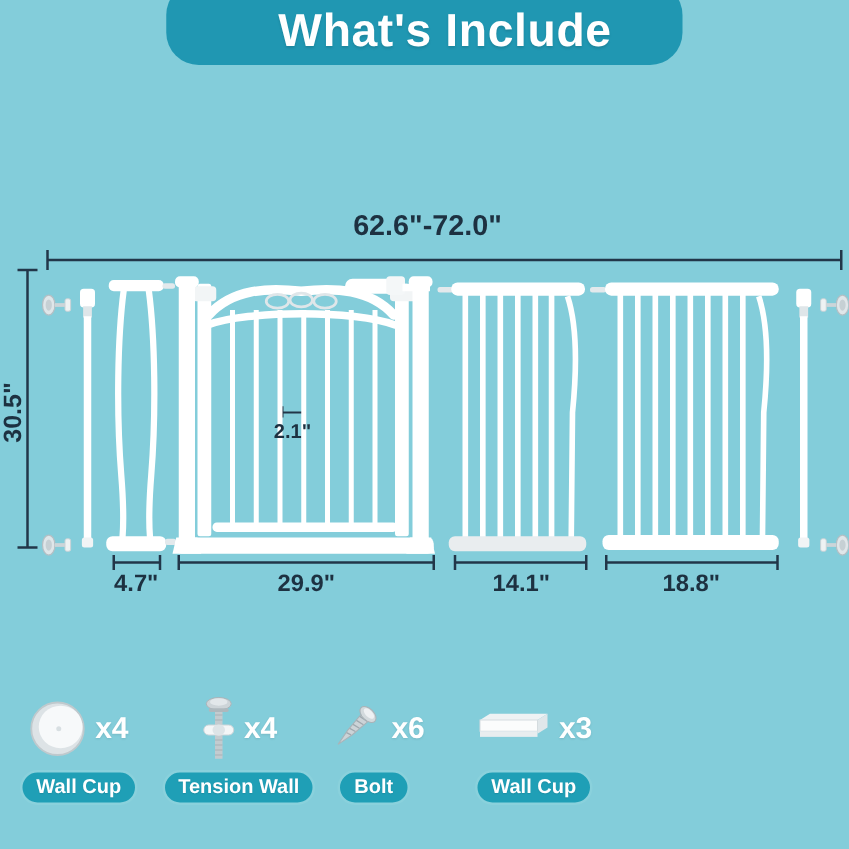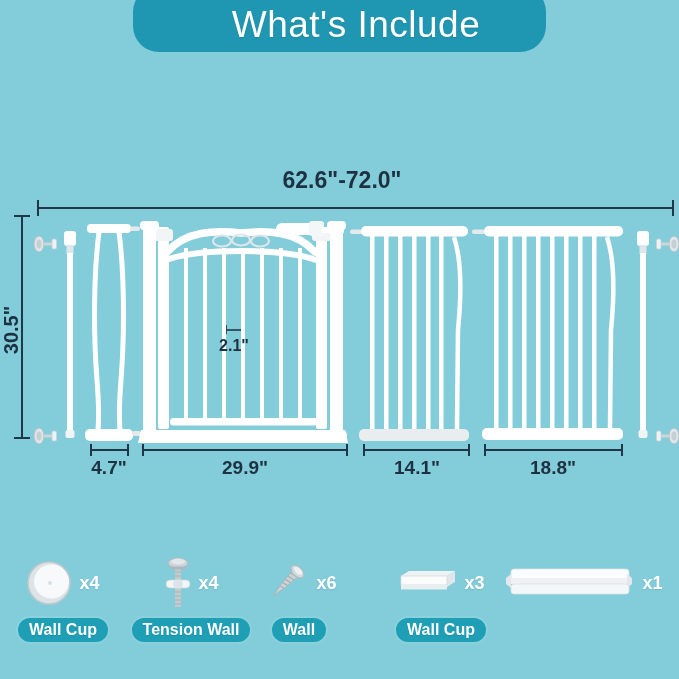--- a/index.html
+++ b/index.html
@@ -9,51 +9,51 @@
     font-family:"Liberation Sans", sans-serif;
   }
   
   .banner{
     position:absolute;left:133px;top:-14px;width:413px;height:66px;
     background:#2097b2;border-radius:26px;
     display:flex;align-items:center;justify-content:center;
     padding-top:12px;box-sizing:border-box;
   }
   .banner .title{
-    color:#ffffff;font-size:37px;font-weight:normal;letter-spacing:.5px;
+    color:#ffffff;font-size:37px;font-weight:bold;letter-spacing:.5px;
     text-shadow:0 1px 2px rgba(0,0,0,.12);
     margin-left:33px;
   }
   
   #diagram{position:absolute;left:0;top:0;}
   .dimlabel{
     position:absolute;color:#1d3141;font-weight:bold;text-align:center;
     white-space:nowrap;
   }
   .dim-total{left:242px;top:167px;width:200px;font-size:23px;}
   .dim-height{left:-24px;top:319px;width:70px;height:22px;font-size:20px;
     transform:rotate(-90deg);}
   .dim-gap{left:204px;top:337px;width:60px;font-size:16px;}
   .dim-small{left:69px;top:457px;width:80px;font-size:19px;}
   .dim-gate{left:185px;top:457px;width:120px;font-size:19px;}
   .dim-med{left:357px;top:457px;width:120px;font-size:19px;}
   .dim-large{left:493px;top:457px;width:120px;font-size:19px;}
   
   .part{position:absolute;top:556px;display:flex;flex-direction:column;align-items:center;}
   .part-top{display:flex;align-items:center;gap:5px;height:54px;}
-  .count{color:#ffffff;font-size:18px;font-weight:bold;text-shadow:0 1px 2px rgba(0,0,0,.10);}
+  .count{color:#ffffff;font-size:24px;font-weight:bold;text-shadow:0 1px 2px rgba(0,0,0,.10);}
   .pill{
     margin-top:6px;background:#1f9fb6;border:2px solid #8ad1dc;border-radius:15px;
     padding:3px 11px;color:#ffffff;font-size:16px;font-weight:bold;line-height:1.15;
     white-space:nowrap;text-shadow:0 1px 1px rgba(0,0,0,.10);
   }
   .p1{left:8px;width:110px;}
   .p2{left:138px;width:106px;}
   .p3{left:244px;width:110px;}
-  .p4{left:384px;width:114px;}
+  .p4{left:370px;width:114px;}
   .p5{left:490px;width:184px;}
 </style>
 </head>
 <body>
 
 <div class="banner">
   <div class="title">What's Include</div>
 </div>
 
 <svg id="diagram" width="679" height="679" viewBox="0 0 679 679">
@@ -227,40 +227,30 @@
     <svg width="50" height="50" viewBox="0 0 48 48">
       <g transform="rotate(45 24 24)">
         <path d="M20 10 L28 10 L26.5 28 L24 41 L21.5 28 Z" fill="#ccd3d7" stroke="#a9b3b8" stroke-width="0.8"></path>
         <path d="M20.6 14 L27.4 12.6 M20.9 18 L27.1 16.6 M21.2 22 L26.8 20.6 M21.6 26 L26.4 24.6 M22.2 30 L25.8 28.8" stroke="#9fa9af" stroke-width="1"></path>
         <ellipse cx="24" cy="8.5" rx="7.5" ry="4.5" fill="#d3dadd" stroke="#a9b3b8" stroke-width="0.8"></ellipse>
         <ellipse cx="24" cy="7.5" rx="5" ry="2.6" fill="#eef1f3"></ellipse>
       </g>
     </svg>
     <span class="count">x6</span>
   </div>
-  <div class="pill"><span>Wall</span></div>
+  <div class="pill"><span>Bolt</span></div>
 </div>
 
 <div class="part p4">
   <div class="part-top">
     <svg width="62" height="30" viewBox="0 0 62 30">
       <path d="M4 8 L12 3 L58 3 L50 8 Z" fill="#eef2f4"></path>
       <path d="M50 8 L58 3 L58 14 L50 19 Z" fill="#e0e7ea"></path>
       <rect x="4" y="8" width="46" height="9" fill="#fbfcfc" stroke="#d5dcdf" stroke-width="0.8"></rect>
       <rect x="4" y="17" width="46" height="4.5" fill="#e8edef"></rect>
     </svg>
     <span class="count">x3</span>
   </div>
   <div class="pill"><span>Wall Cup</span></div>
 </div>
 
 <div class="part p5">
-  <div class="part-top">
-    <svg width="136" height="40" viewBox="0 0 136 40">
-      <rect x="10" y="6" width="118" height="11" rx="3" fill="#fbfcfd" stroke="#dbe1e4" stroke-width="0.8"></rect>
-      <path d="M5 15 L131 15 L131 21 L5 21 Z" fill="#eef2f4"></path>
-      <path d="M5 15 L10 11 L10 25 L5 21 Z" fill="#e2e8eb"></path>
-      <path d="M131 15 L126 11 L126 25 L131 21 Z" fill="#e2e8eb"></path>
-      <rect x="10" y="21" width="118" height="10" rx="3" fill="#f4f7f8" stroke="#dbe1e4" stroke-width="0.8"></rect>
-    </svg>
-    <span class="count">x1</span>
-  </div>
 </div>
 
 </body></html>

